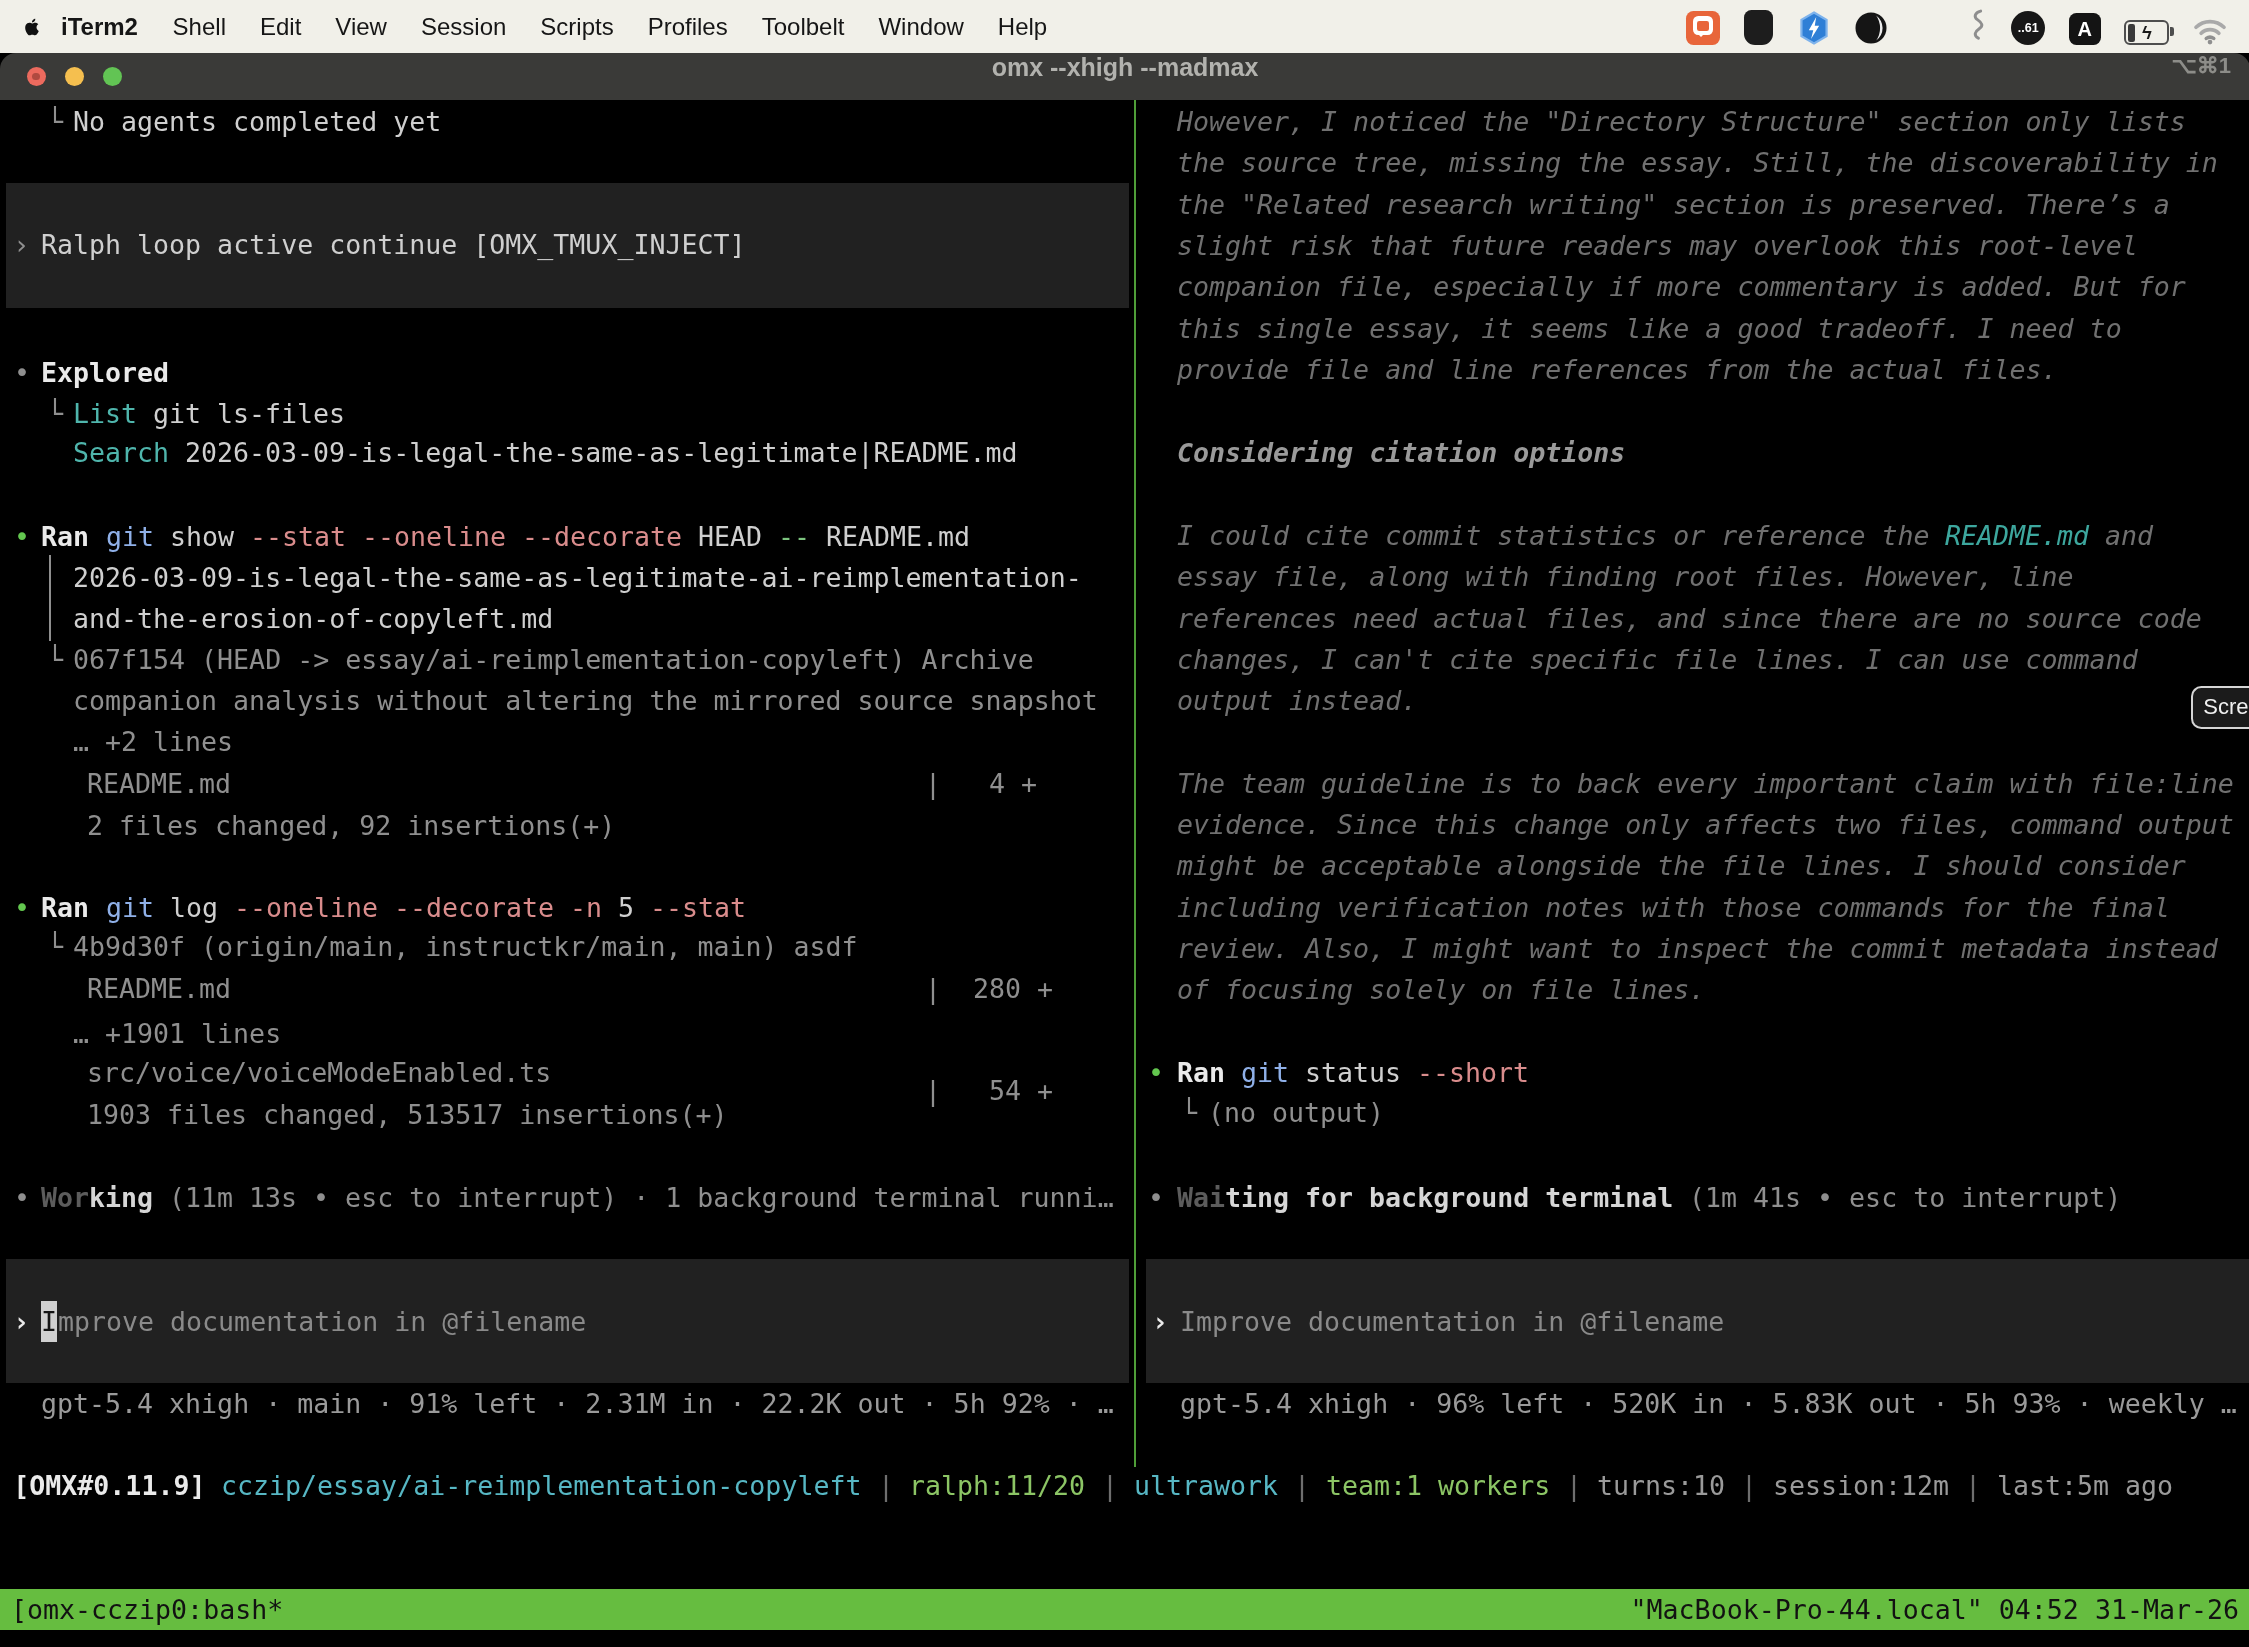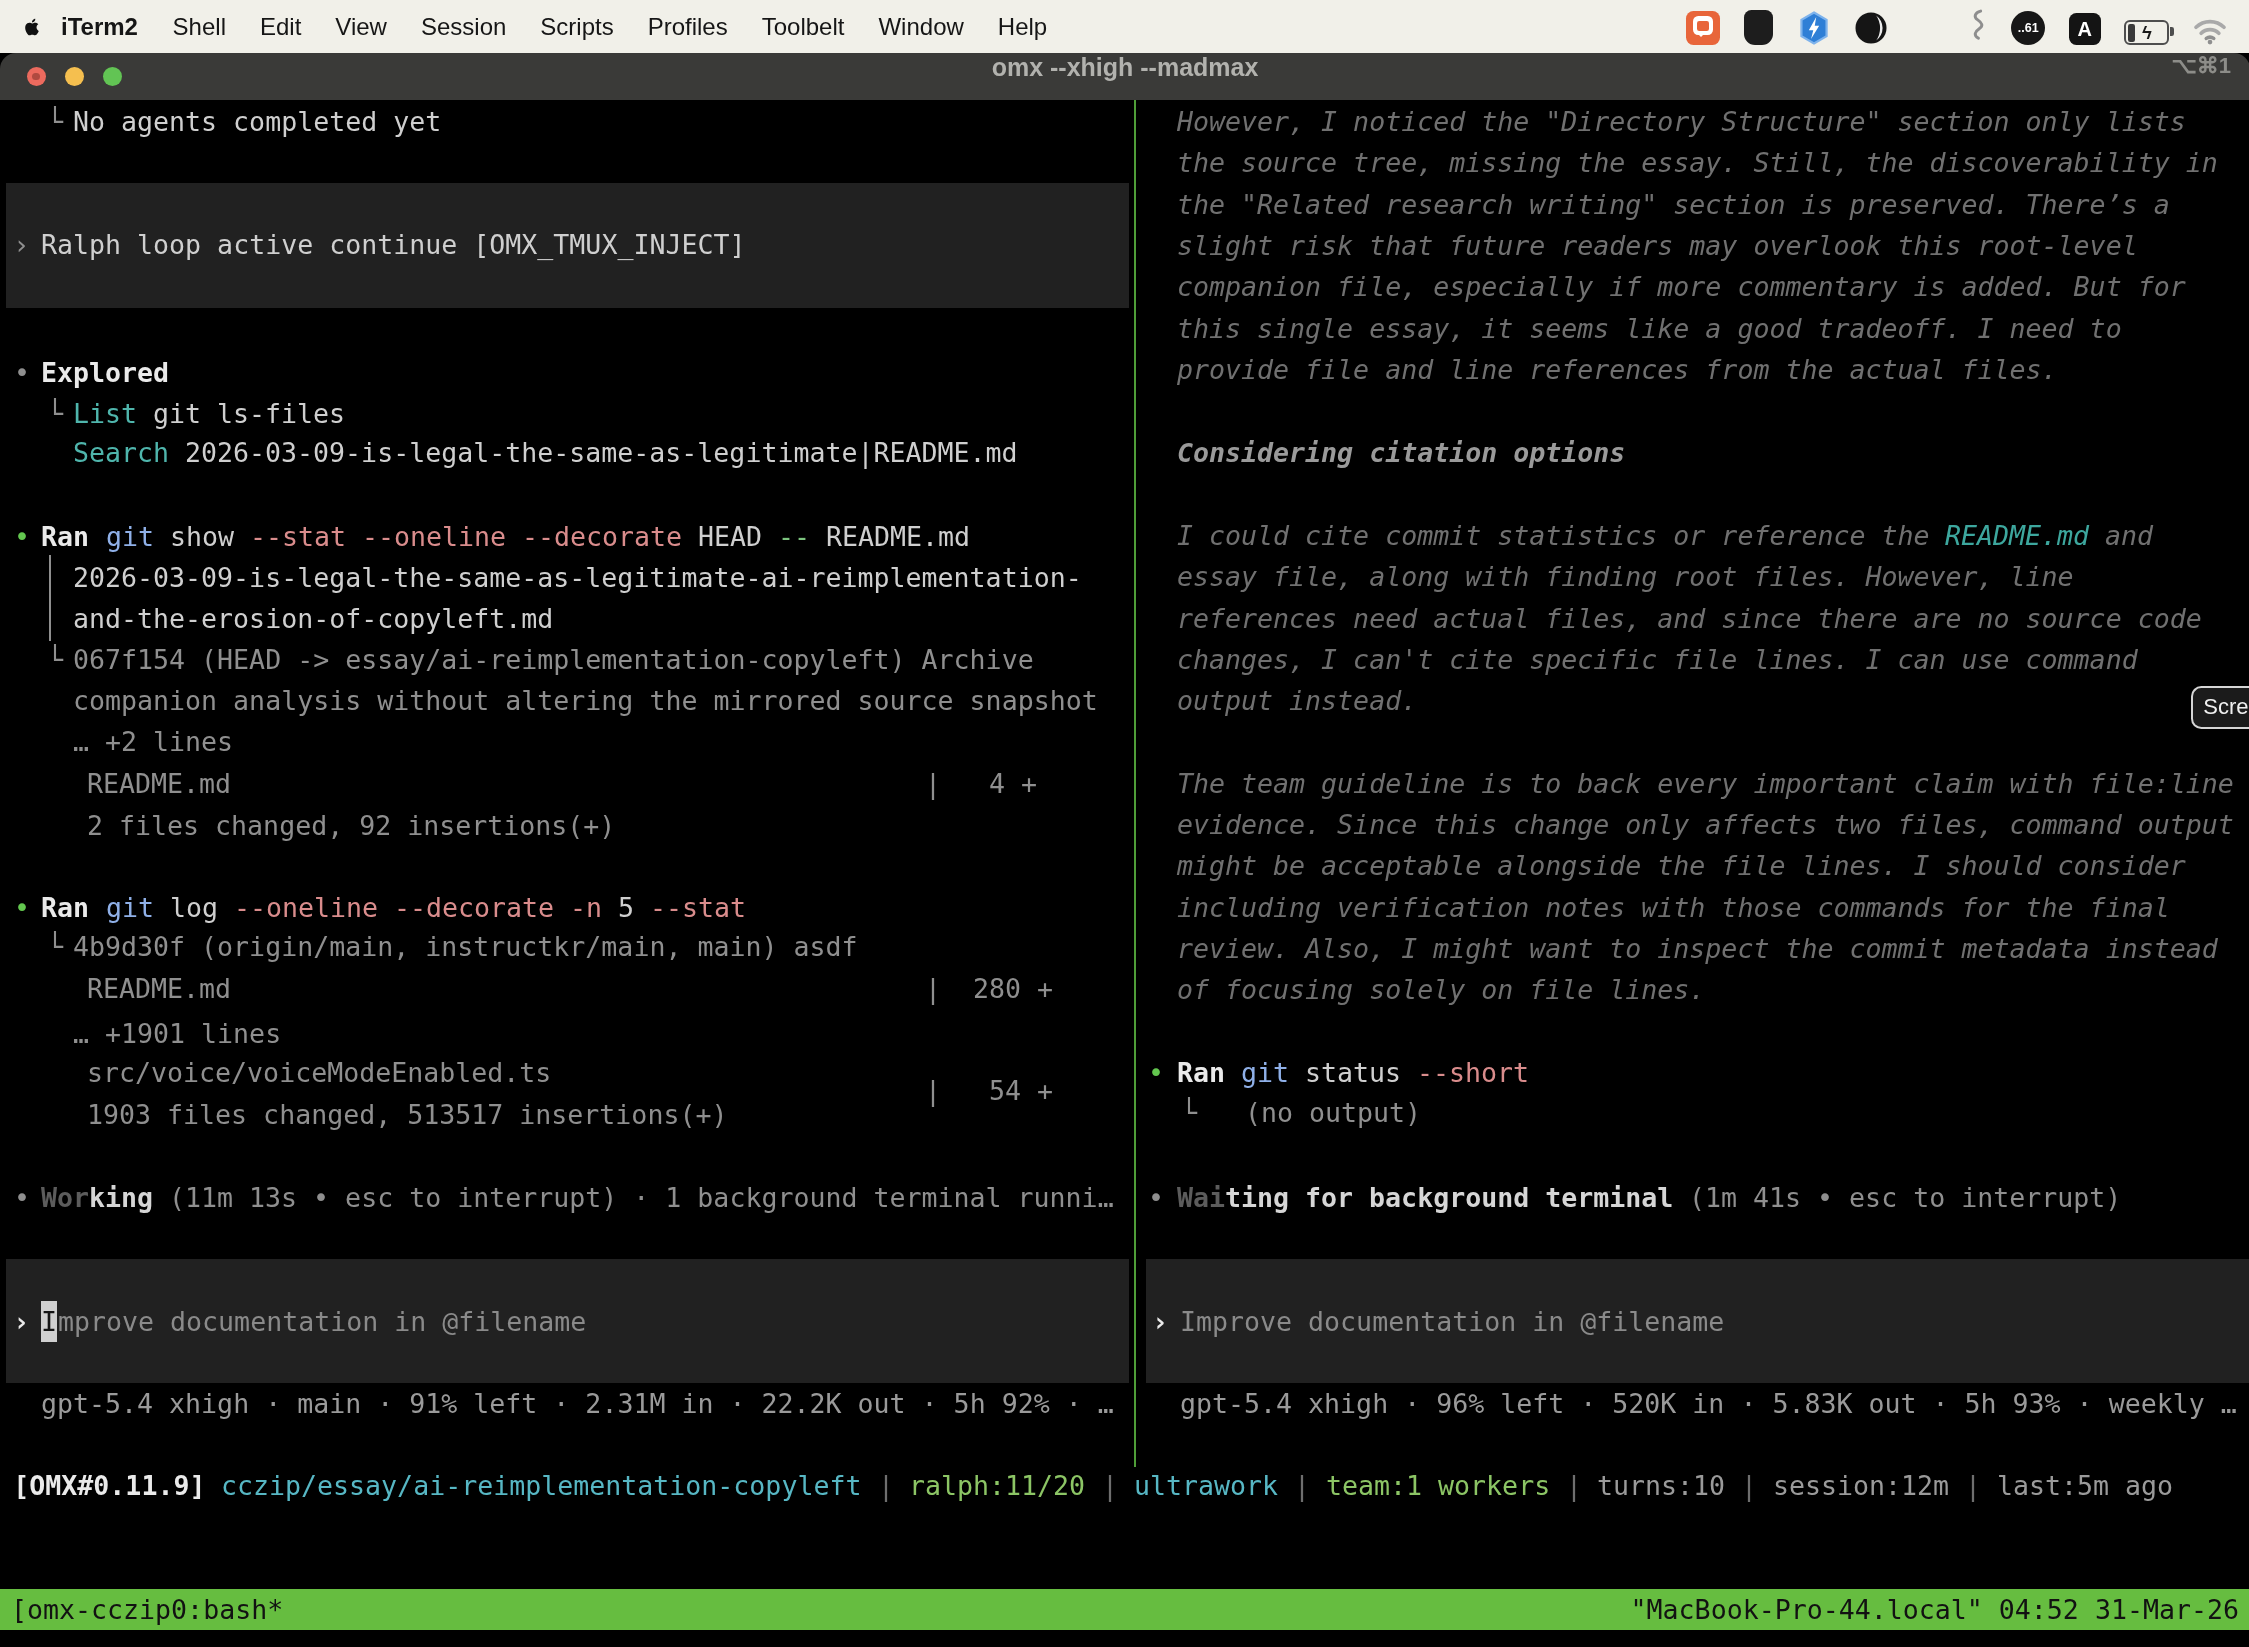--- a/index.html
+++ b/index.html
@@ -323,21 +323,21 @@
       </div>
       <div class="tline" style="top: 1052px;">
         <span class="seg c-grnb" style="left: 1148px;">•</span>
         <span class="seg c-bold" style="left: 1177px;">Ran</span>
         <span class="seg c-blue" style="left: 1241px;">git</span>
         <span class="seg c-fg" style="left: 1305px;">status</span>
         <span class="seg c-red" style="left: 1417px;">--short</span>
       </div>
       <div class="tline" style="top: 1092px;">
         <span class="seg c-dim" style="left: 1181px;">└</span>
-        <span class="seg c-dim" style="left: 1208px; margin-left: 37px;">(no output)</span>
+        <span class="seg c-dim" style="left: 1208px;">(no output)</span>
       </div>
       <div class="tline" style="top: 1177px;">
         <span class="seg c-dim" style="left: 1148px;">•</span>
         <span class="seg c-sd" style="left: 1177px;">Wai</span>
         <span class="seg c-sl" style="left: 1225px;">ting for background terminal</span>
         <span class="seg c-dim" style="left: 1689px;">(1m 41s • esc to interrupt)</span>
       </div>
       <div class="tline" style="top: 1301px;">
         <span class="seg c-bold" style="left: 1152px;">›</span>
         <span class="seg c-ph" style="left: 1180px;">Improve documentation in @filename</span>

